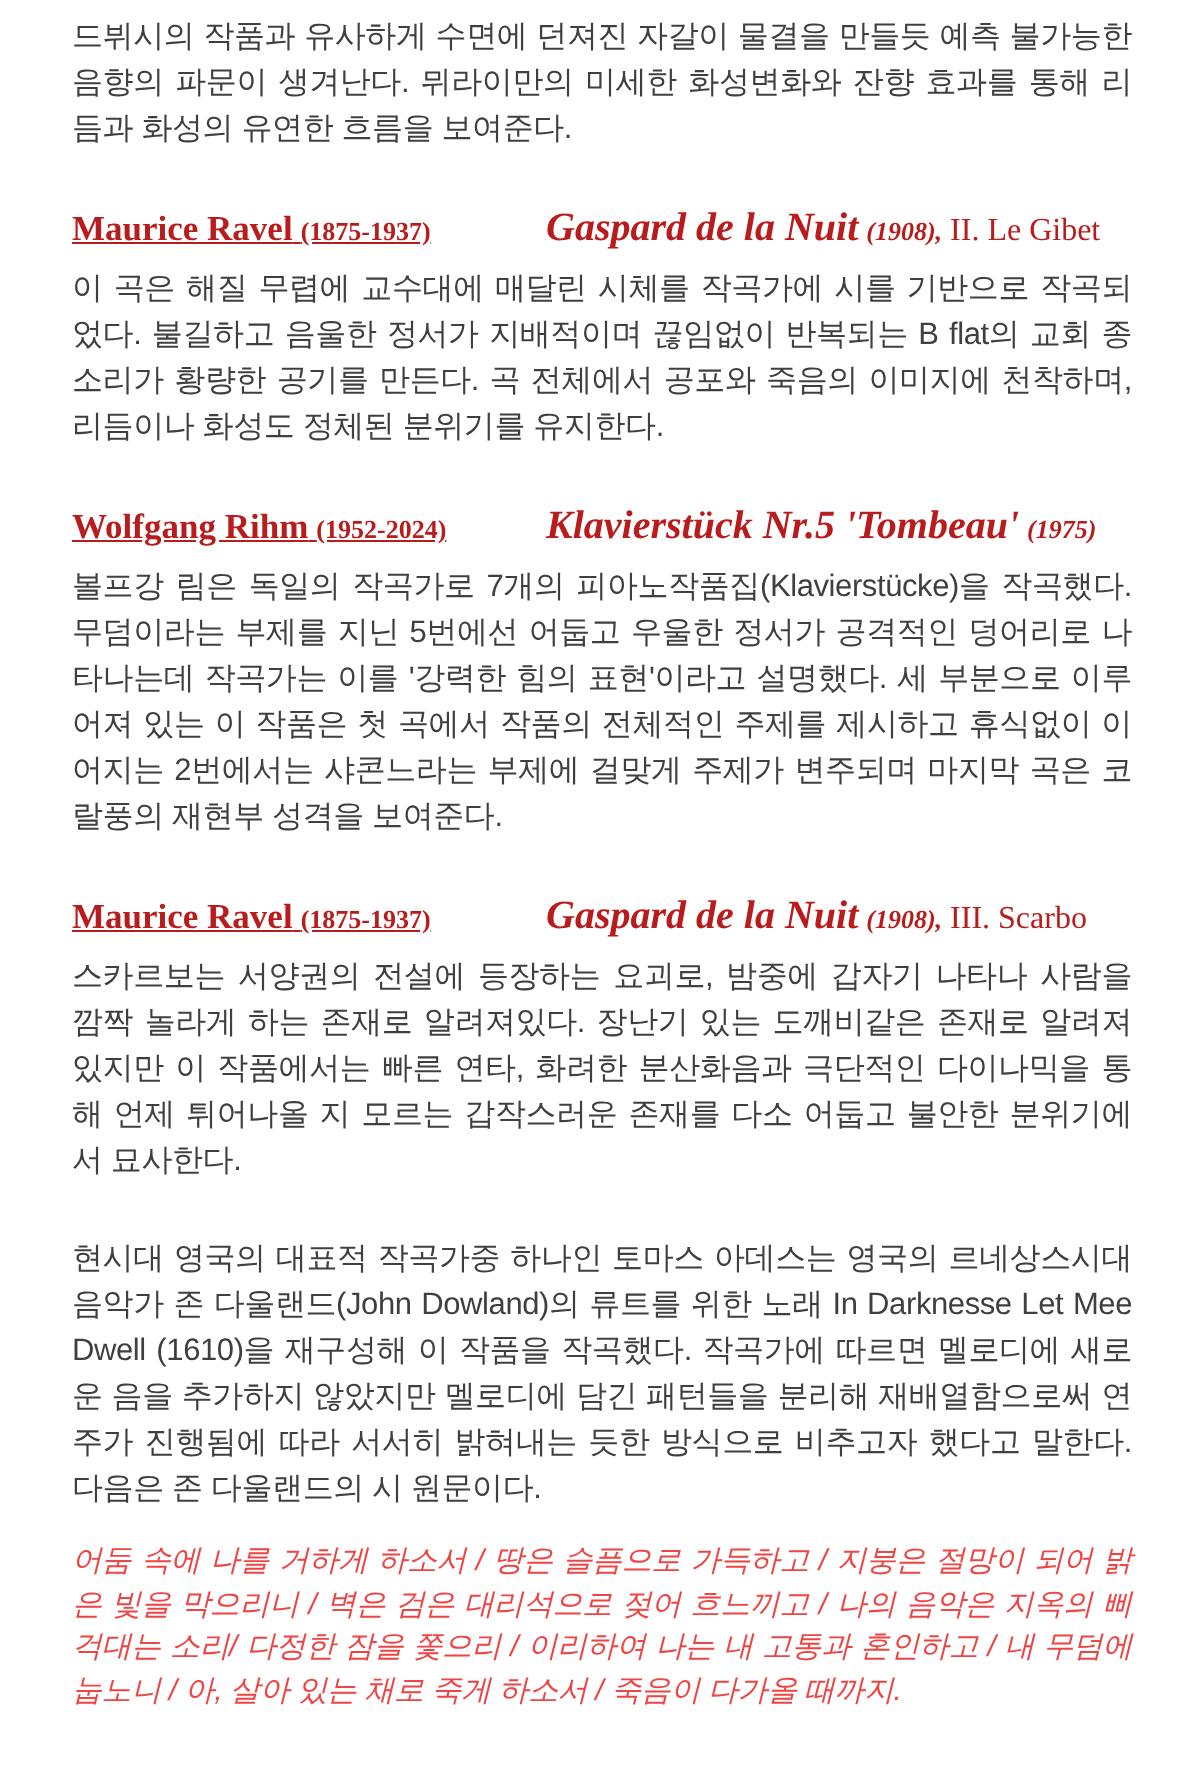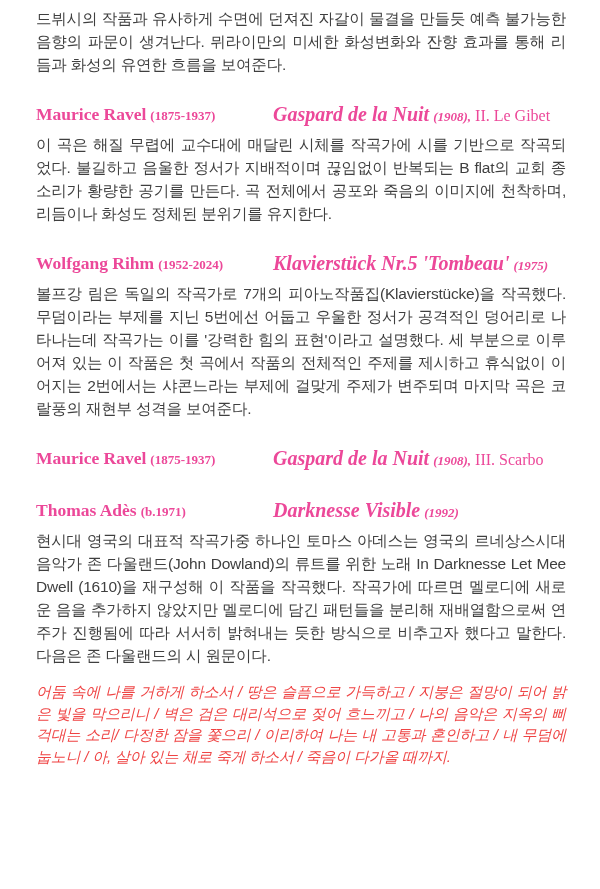--- a/index.html
+++ b/index.html
@@ -20,23 +20,24 @@
     color: #3f3f3f;
     text-align: justify;
     letter-spacing: -0.2px;
   }
   .section { margin-top: 26px; }
   .heading {
     position: relative;
     height: 26px;
     margin-bottom: 5px;
     font-family: "Liberation Serif", serif;
-    color: #ec4899;
+    color: #b91c1c;
     line-height: 24px;
     white-space: nowrap;
+    text-decoration: underline;
   }
   .composer-name { font-weight: bold; font-size: 17.5px; }
   .composer-dates { font-weight: bold; font-size: 13px; }
   .work-block { position: absolute; left: 237px; top: 0; }
   .work-title { font-weight: bold; font-style: italic; font-size: 20px; }
   .work-year { font-weight: bold; font-style: italic; font-size: 13px; }
   .movement-title { font-size: 16px; }
   .poem {
     margin: 14px 0 0 0;
     font-style: italic;
@@ -83,30 +84,22 @@
   <div class="section">
     <div class="heading">
       <span class="composer-name">Maurice Ravel</span>
       <span class="composer-dates">(1875-1937)</span>
       <span class="work-block">
         <span class="work-title">Gaspard de la Nuit</span>
         <span class="work-year">(1908),</span>
         <span class="movement-title">III. Scarbo</span>
       </span>
     </div>
+    <p class="body-text">스카르보는 서양권의 전설에 등장하는 요괴로, 밤중에 갑자기 나타나 사람을 깜짝 놀라게 하는 존재로 알려져있다. 장난기 있는 도깨비같은 존재로 알려져 있지만 이 작품에서는 빠른 연타, 화려한 분산화음과 극단적인 다이나믹을 통해 언제 튀어나올 지 모르는 갑작스러운 존재를 다소 어둡고 불안한 분위기에서 묘사한다.</p>
   </div>
 
   <div class="section">
-    <div class="heading">
-      <span class="composer-name">Thomas Adès</span>
-      <span class="composer-dates">(b.1971)</span>
-      <span class="work-block">
-        <span class="work-title">Darknesse Visible</span>
-        <span class="work-year">(1992)</span>
-        <span class="movement-title"></span>
-      </span>
-    </div>
     <p class="body-text">현시대 영국의 대표적 작곡가중 하나인 토마스 아데스는 영국의 르네상스시대 음악가 존 다울랜드(John Dowland)의 류트를 위한 노래 In Darknesse Let Mee Dwell (1610)을 재구성해 이 작품을 작곡했다. 작곡가에 따르면 멜로디에 새로운 음을 추가하지 않았지만 멜로디에 담긴 패턴들을 분리해 재배열함으로써 연주가 진행됨에 따라 서서히 밝혀내는 듯한 방식으로 비추고자 했다고 말한다. 다음은 존 다울랜드의 시 원문이다.</p>
   </div>
 
   <p class="poem">어둠 속에 나를 거하게 하소서 / 땅은 슬픔으로 가득하고 / 지붕은 절망이 되어 밝은 빛을 막으리니 / 벽은 검은 대리석으로 젖어 흐느끼고 / 나의 음악은 지옥의 삐걱대는 소리/ 다정한 잠을 쫓으리 / 이리하여 나는 내 고통과 혼인하고 / 내 무덤에 눕노니 / 아, 살아 있는 채로 죽게 하소서 / 죽음이 다가올 때까지.</p>
 
 </div>
 
 </body></html>

